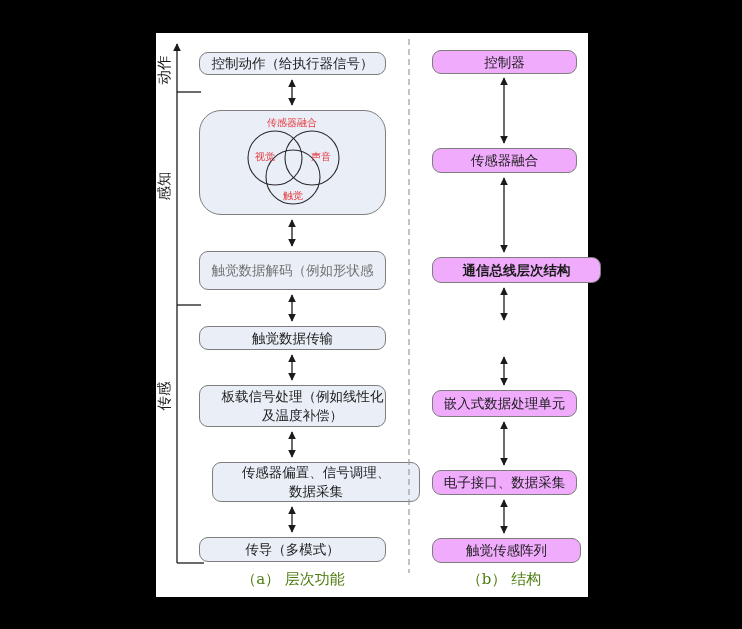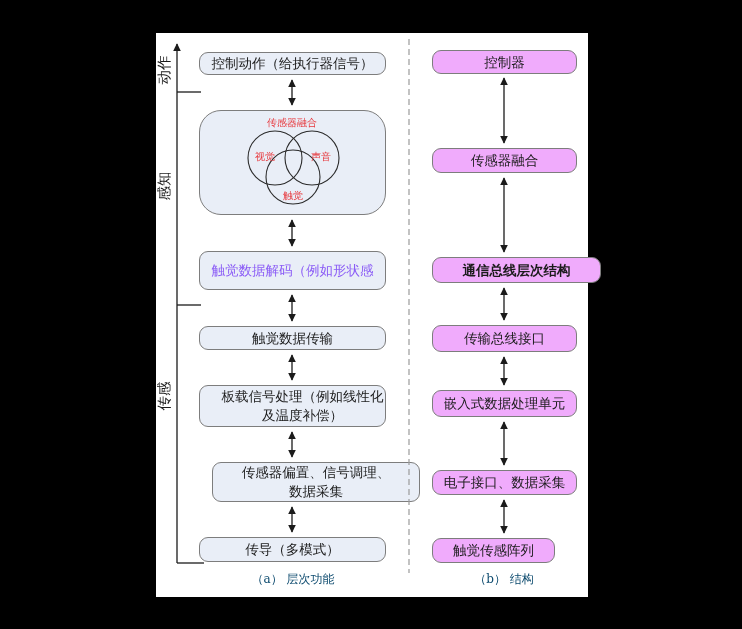--- a/index.html
+++ b/index.html
@@ -7,27 +7,27 @@
   .stage{position:relative;width:742px;height:629px;background:#000;overflow:hidden;}
   .panel{position:absolute;left:156px;top:33px;width:432px;height:564px;background:#ffffff;}
   .overlay{position:absolute;left:0;top:0;width:432px;height:564px;z-index:2;pointer-events:none;}
   .node{position:absolute;z-index:1;box-sizing:border-box;
         border:1.3px solid #7d7d7d;border-radius:9px;
         display:flex;flex-direction:column;align-items:center;justify-content:center;
         font-size:13.5px;line-height:1.4;color:#1b1b1b;text-align:center;}
   .node.blue{background:#e9eef7;}
   .node.peach{background:#f0abfc;}
   .node .line{display:block;white-space:nowrap;}
-  .red{color:#8b5cf6;}
+  .red{color:#737373;}
   .venn-box{border-radius:22px;}
   .venn-label{position:absolute;z-index:3;font-size:10px;white-space:nowrap;
               transform:translate(-50%,-50%);color:#e7383d;}
   .axis-label{position:absolute;z-index:1;font-size:14.5px;color:#1b1b1b;white-space:nowrap;
               transform:translate(-50%,-50%) rotate(-90deg);}
-  .caption{position:absolute;z-index:1;font-size:12px;color:#0c4a6e;white-space:nowrap;
+  .caption{position:absolute;z-index:1;font-size:15px;color:#4d7c0f;white-space:nowrap;
            transform:translate(-50%,-50%);}
 </style>
 </head>
 <body>
 
 <div class="stage">
   <div class="panel">
 
     <svg class="overlay" viewBox="0 0 432 564">
       <defs>
@@ -108,29 +108,26 @@
 
     <div class="node peach" style="left:276px;top:17px;width:145px;height:24px;">
       <span class="line">控制器</span>
     </div>
     <div class="node peach" style="left:276px;top:115px;width:145px;height:25px;">
       <span class="line">传感器融合</span>
     </div>
     <div class="node peach" style="left:276px;top:224px;width:169px;height:26px;font-weight:bold;">
       <span class="line">通信总线层次结构</span>
     </div>
-    <div class="node peach" style="left:276px;top:292px;width:145px;height:27px;">
-      <span class="line">传输总线接口</span>
-    </div>
     <div class="node peach" style="left:276px;top:357px;width:145px;height:27px;">
       <span class="line">嵌入式数据处理单元</span>
     </div>
     <div class="node peach" style="left:276px;top:437px;width:145px;height:25px;">
       <span class="line">电子接口、数据采集</span>
     </div>
-    <div class="node peach" style="left:276px;top:505px;width:123px;height:25px;">
+    <div class="node peach" style="left:276px;top:505px;width:149px;height:25px;">
       <span class="line">触觉传感阵列</span>
     </div>
 
     <span class="caption" style="left:137px;top:546px;">（a） 层次功能</span>
     <span class="caption" style="left:348px;top:546px;">（b） 结构</span>
   </div>
 </div>
 
 </body></html>

